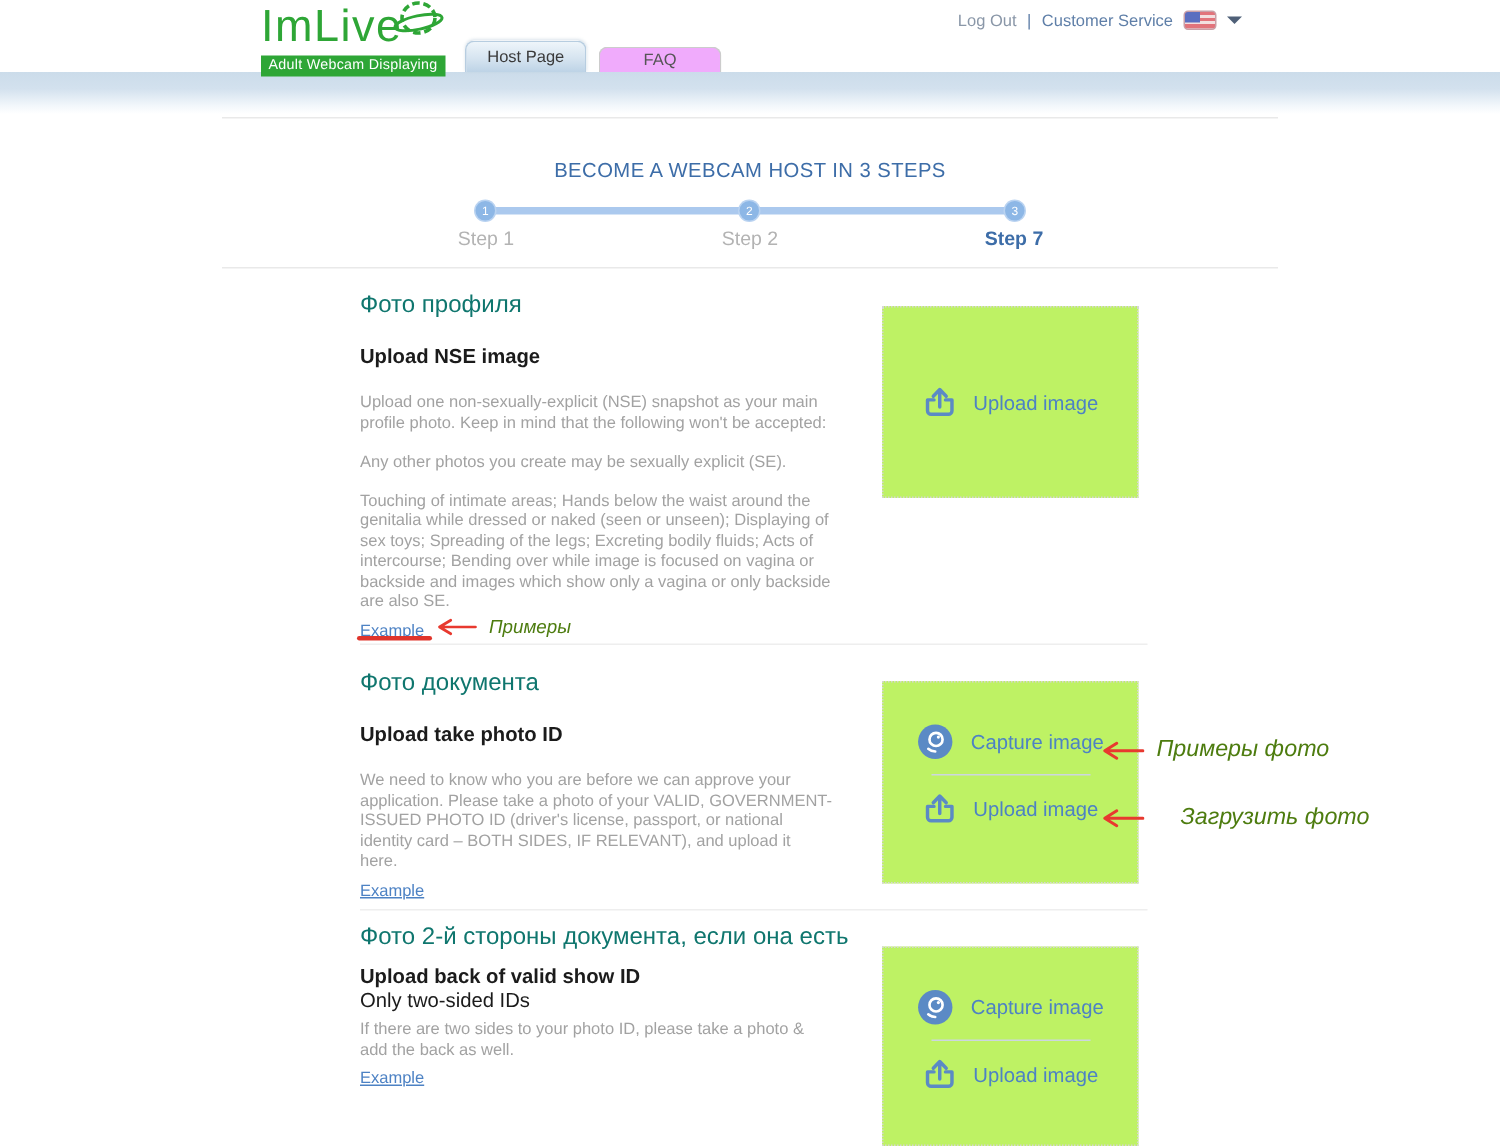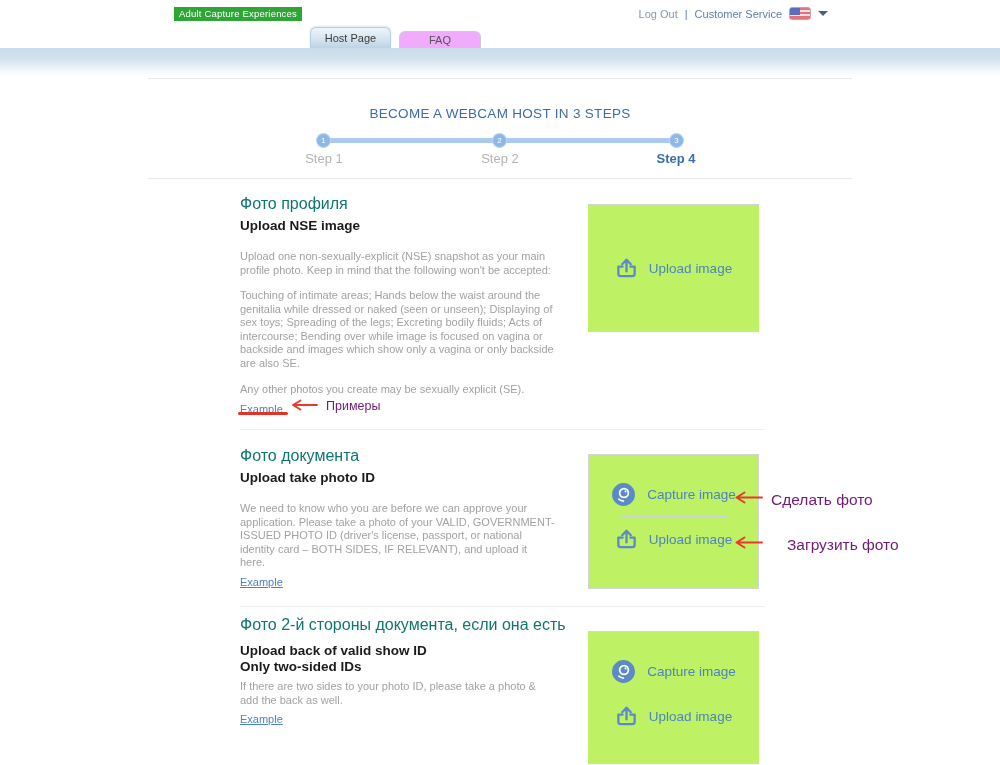--- a/index.html
+++ b/index.html
@@ -49,48 +49,57 @@
             font-size:13px; color:#b3b3b3; }
   .slabel.l1 { left:7px; } .slabel.l2 { left:50%; } .slabel.l3 { left:359px; color:#3d6da8; font-weight:bold; }
 
   .section { position:relative; }
   .sec1 { height:250px; } .sec2 { height:177px; } .sec3 { height:161px; }
   .inset-hr { position:absolute; top:0; left:92px; width:525px; border-top:1px solid #eeeeee; }
 
   .text-col { position:absolute; left:92px; width:315px; }
   .sec1 .text-col { top:16px; } .sec2 .text-col { top:18px; } .sec3 .text-col { top:10px; }
   .ru-title { color:#0f766e; font-size:16px; font-weight:normal; white-space:nowrap; }
-  .sec-title { color:#1b1b1b; font-size:13.5px; font-weight:bold; margin-top:5px; line-height:16px; }
-  .sec-sub   { color:#1b1b1b; font-size:13.5px; font-weight:bold; line-height:16px; }
+  .sec-title { color:#1b1b1b; font-size:13.5px; font-weight:bold; margin-top:17px; line-height:16px; }
+  .sec-sub   { color:#1b1b1b; font-size:13.5px; font-weight:normal; line-height:16px; }
   .body-p { color:#a2a2a2; font-size:11px; line-height:13.5px; margin-top:12px; }
   .body-p.first { margin-top:16px; }
   .example-row { position:relative; margin-top:2px; height:14px; }
   .example { color:#4d82c4; font-size:11px; text-decoration:underline; cursor:pointer; }
   .red-underline { position:absolute; left:-2px; top:13px; width:50px; height:3px; background:#e0342b; border-radius:2px; }
-  .anno { display:flex; gap:8px; color:#701a75; }
+  .anno { display:flex; align-items:center; gap:8px; color:#4d7c0f;font-style:italic; }
   .anno-inline { position:absolute; left:50px; top:0; font-size:12.5px; }
   .anno-abs { position:absolute; left:585px; font-size:15.5px; white-space:nowrap; }
   .anno-capture { top:62px; } .anno-upload { top:107px;gap:24px; }
 
   .upload-box { position:absolute; left:440px; width:171px; border:1px dotted #d6d6d6; background:#bef264; }
   .box1 { top:25px; height:128px; display:flex; align-items:center; justify-content:center; }
   .box2 { top:25px; height:135px; padding-top:24px; }
   .box3 { top:25px; height:133px; padding-top:24px; }
   .box-btn { display:flex; align-items:center; justify-content:center; gap:11px;
              color:#4d82c4; font-size:13.5px; height:30px; cursor:pointer; }
   .box-divider { width:106px; border-top:1px solid #ccd6e0; margin:7px auto; }
 
   svg { display:block; }
 </style>
 </head>
 <body>
 
 <div class="header">
   <div class="logo">
-    <div class="tagline">Adult Capture Experiences</div>
+    <div class="brand">
+      <span>ImLive</span>
+      <span class="globe">
+        <svg width="36" height="32" viewBox="0 0 36 32">
+          <ellipse cx="19" cy="13" rx="11" ry="10" fill="none" stroke="#2ea636" stroke-width="2.4" stroke-dasharray="5 2.5"></ellipse>
+          <ellipse cx="19" cy="16" rx="16" ry="4.5" fill="none" stroke="#2ea636" stroke-width="2" transform="rotate(-12 19 16)"></ellipse>
+        </svg>
+      </span>
+    </div>
+    <div class="tagline">Adult Webcam Displaying</div>
   </div>
 
   <div class="tab active">
     <span>Host Page</span>
   </div>
   <div class="tab plain">
     <span>FAQ</span>
   </div>
 
   <div class="topbar">
@@ -109,31 +118,31 @@
 
   <div class="wizard">
     <div class="wizard-title">BECOME A WEBCAM HOST IN 3 STEPS</div>
     <div class="progress">
       <div class="track"></div>
       <div class="dot d1">1</div>
       <div class="dot d2">2</div>
       <div class="dot d3">3</div>
       <div class="slabel l1">Step 1</div>
       <div class="slabel l2">Step 2</div>
-      <div class="slabel l3">Step 4</div>
+      <div class="slabel l3">Step 7</div>
     </div>
   </div>
 
   <div class="section sec1">
     <div class="text-col">
       <div class="ru-title">Фото профиля</div>
       <div class="sec-title">Upload NSE image</div>
       <p class="body-p first">Upload one non-sexually-explicit (NSE) snapshot as your main profile photo. Keep in mind that the following won't be accepted:</p>
+      <p class="body-p" style="margin-top:13px">Any other photos you create may be sexually explicit (SE).</p>
       <p class="body-p">Touching of intimate areas; Hands below the waist around the genitalia while dressed or naked (seen or unseen); Displaying of sex toys; Spreading of the legs; Excreting bodily fluids; Acts of intercourse; Bending over while image is focused on vagina or backside and images which show only a vagina or only backside are also SE.</p>
-      <p class="body-p" style="margin-top:13px">Any other photos you create may be sexually explicit (SE).</p>
       <div class="example-row">
         <a class="example">Example</a>
         <div class="red-underline"></div>
         <div class="anno anno-inline">
           <svg width="28" height="12" viewBox="0 0 28 12">
             <path d="M27 6 H4 M10.5 1.5 L3 6 L10.5 10.5" stroke="#e8392f" stroke-width="1.8" fill="none" stroke-linecap="round" stroke-linejoin="round"></path>
           </svg>
           <span>Примеры</span>
         </div>
       </div>
@@ -179,21 +188,21 @@
             <path d="M12 15 V3.5 M7.5 7.5 L12 2.8 L16.5 7.5"></path>
           </g>
         </svg>
         <span>Upload image</span>
       </div>
     </div>
     <div class="anno anno-abs anno-capture">
       <svg width="30" height="13" viewBox="0 0 30 13">
         <path d="M29 6.5 H4.5 M11.5 1.5 L3.5 6.5 L11.5 11.5" stroke="#e8392f" stroke-width="2" fill="none" stroke-linecap="round" stroke-linejoin="round"></path>
       </svg>
-      <span>Сделать фото</span>
+      <span>Примеры фото</span>
     </div>
     <div class="anno anno-abs anno-upload">
       <svg width="30" height="13" viewBox="0 0 30 13">
         <path d="M29 6.5 H4.5 M11.5 1.5 L3.5 6.5 L11.5 11.5" stroke="#e8392f" stroke-width="2" fill="none" stroke-linecap="round" stroke-linejoin="round"></path>
       </svg>
       <span>Загрузить фото</span>
     </div>
   </div>
 
   <div class="section sec3">

